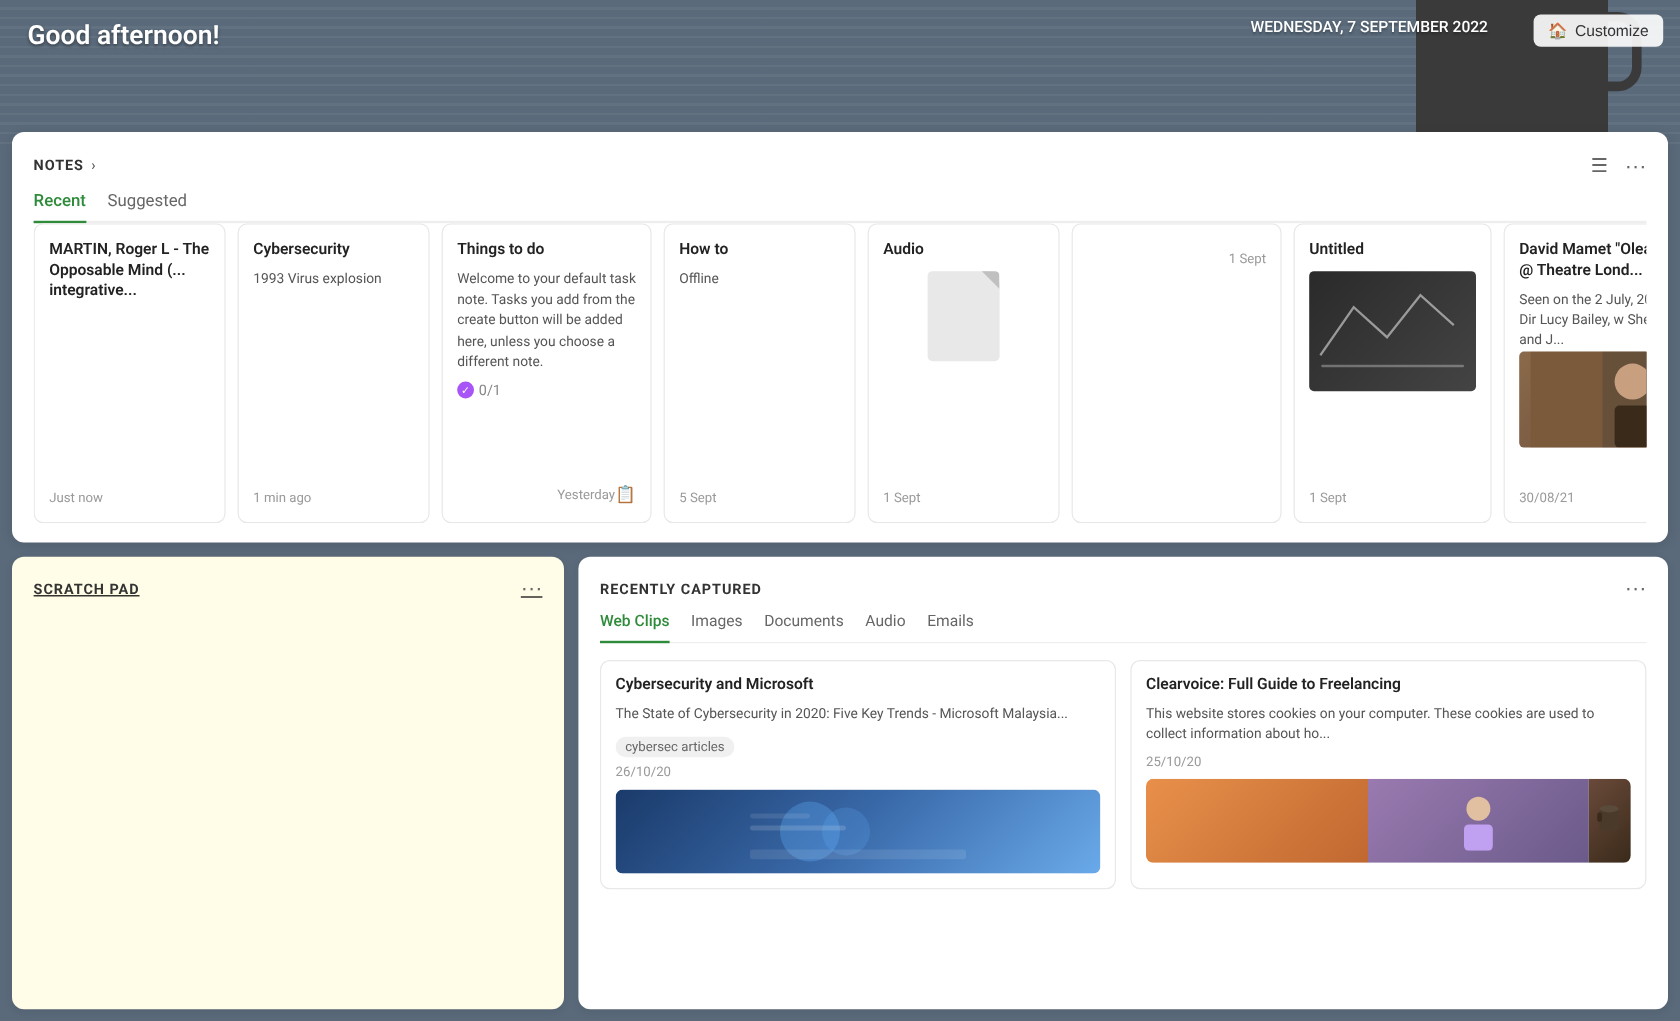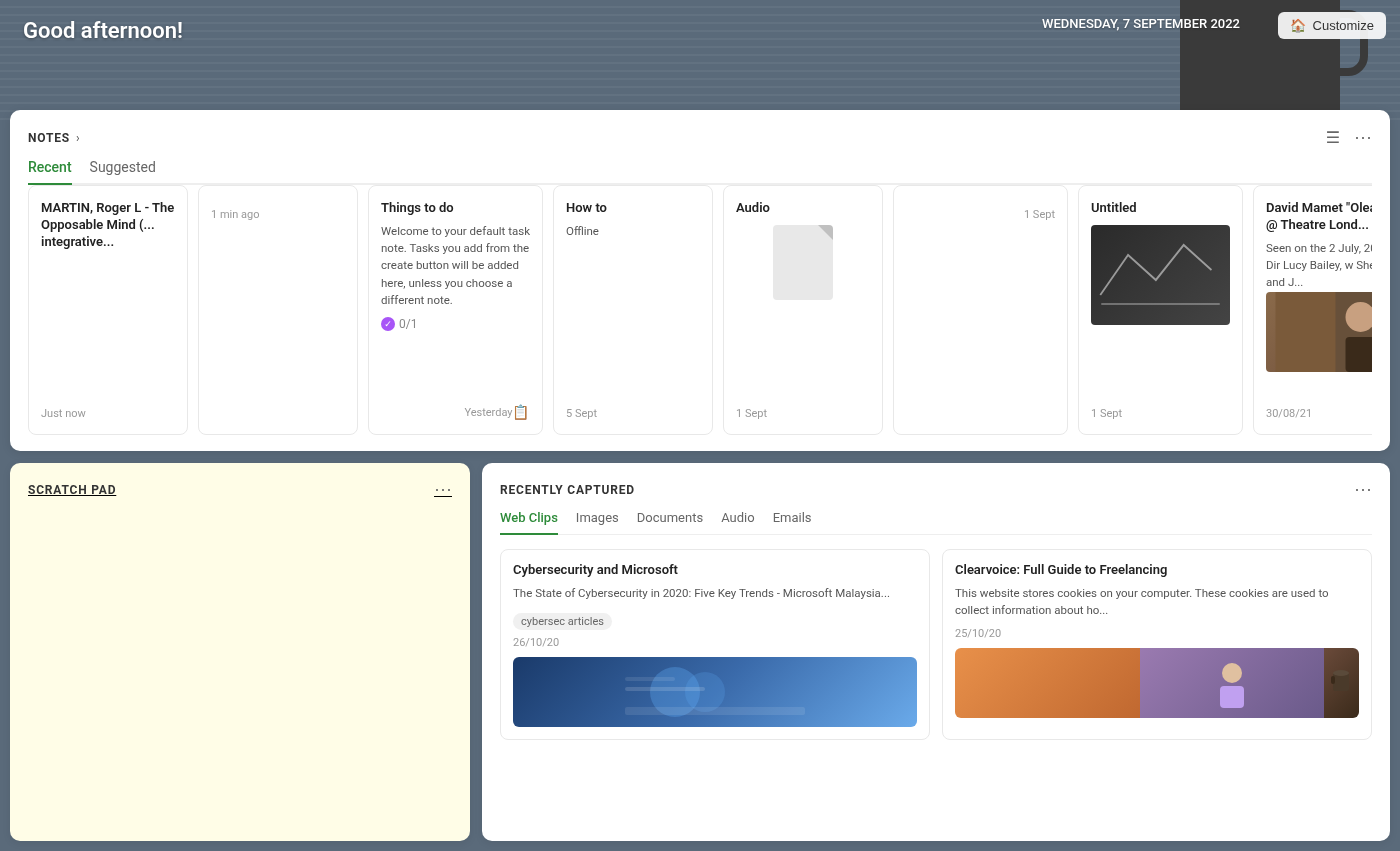--- a/index.html
+++ b/index.html
@@ -484,20 +484,24 @@
       <div class="note-card">
         <div>
           <div class="note-title">MARTIN, Roger L - The Opposable Mind (... integrative...</div>
         </div>
         <div class="note-footer">
           <span>Just now</span>
         </div>
       </div>
 
       <div class="note-card">
+        <div>
+          <div class="note-title">Cybersecurity</div>
+          <div class="note-body">1993 Virus explosion</div>
+        </div>
         <div class="note-footer">
           <span>1 min ago</span>
         </div>
       </div>
 
       <div class="note-card wide">
         <div>
           <div class="note-title">Things to do</div>
           <div class="note-body">Welcome to your default task note. Tasks you add from the create button will be added here, unless you choose a different note.</div>
           <div class="task-badge">

